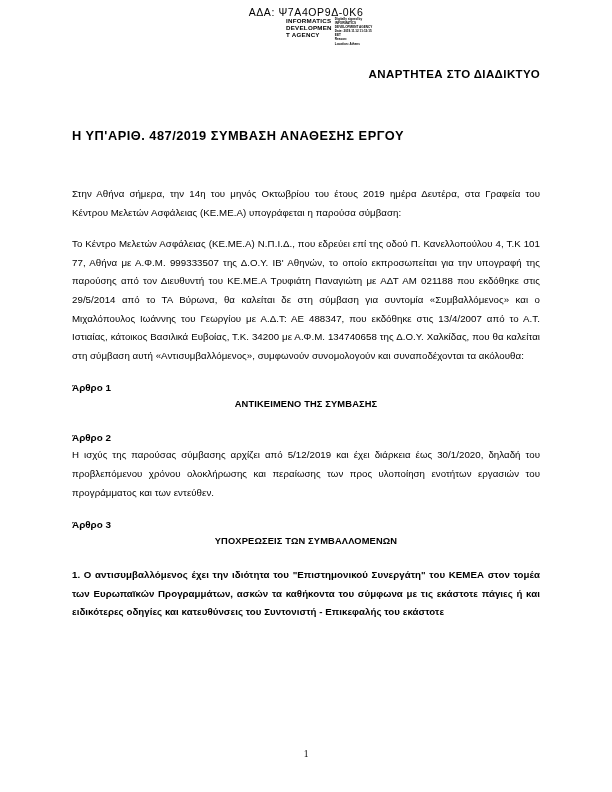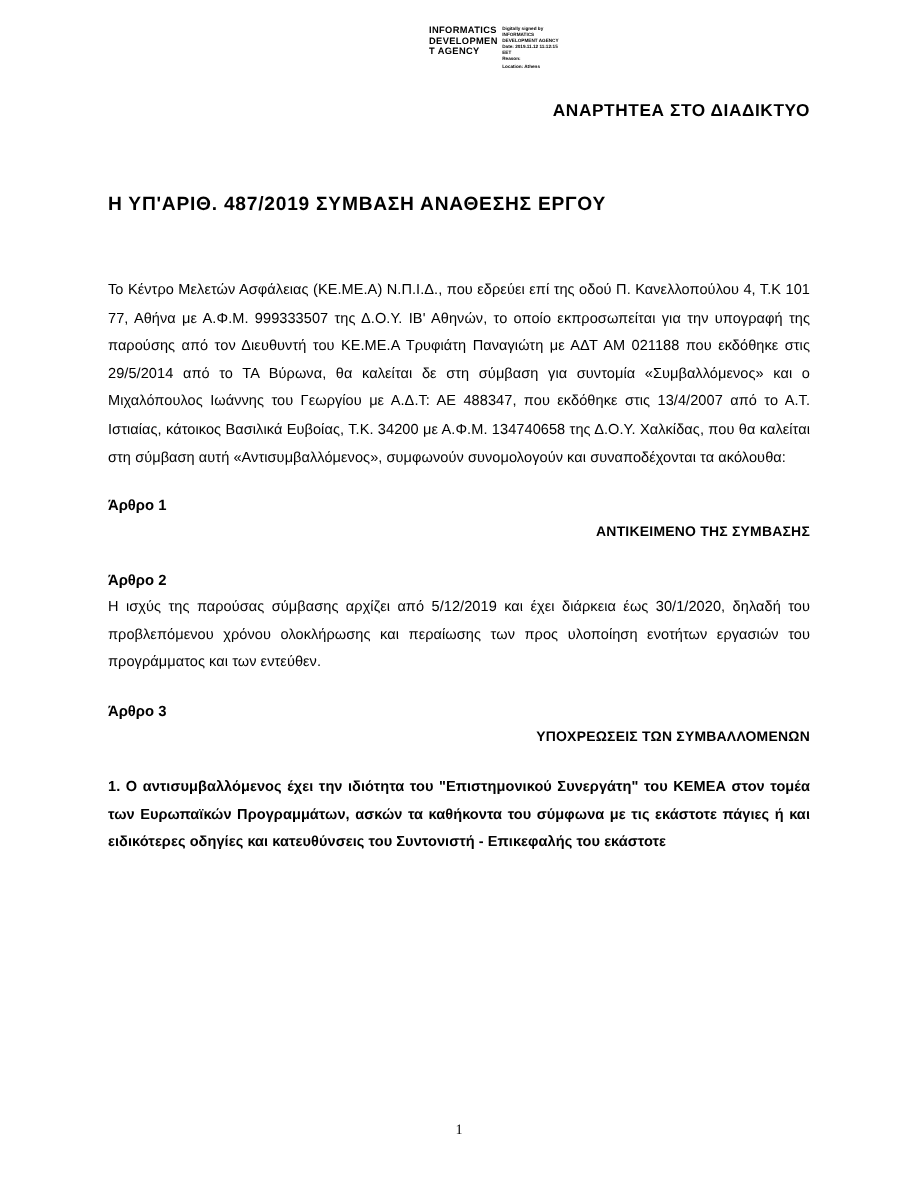--- a/index.html
+++ b/index.html
@@ -88,21 +88,21 @@
     margin: 0 0 13px 0;
     letter-spacing: 0.05px;
   }
   .art-head {
     font-size: 9.9px;
     font-weight: 700;
     margin: 14px 0 0 0;
     line-height: 17px;
   }
   .art-sub {
-    text-align: right;
+    text-align: center;
     font-size: 9.3px;
     font-weight: 700;
     margin: 0 0 16px 0;
     line-height: 17px;
     letter-spacing: 0.15px;
   }
   .para.numbered {
     text-indent: 0;
     font-weight: bold;
   }
@@ -114,20 +114,21 @@
     text-align: center;
     font-size: 9.5px;
     font-family: "Liberation Serif", serif;
   }
 </style>
 </head>
 <body>
 
 <div class="page">
 
+  <div class="ada-code">ΑΔΑ: Ψ7Α4ΟΡ9Δ-0Κ6</div>
 
   <div class="sig-block">
     <div class="sig-logo">
       <span>INFORMATICS</span>
       <span>DEVELOPMEN</span>
       <span>T AGENCY</span>
     </div>
     <div class="sig-text">
       <span>Digitally signed by</span>
       <span>INFORMATICS</span>
@@ -138,20 +139,21 @@
       <span>Location: Athens</span>
     </div>
   </div>
 
   <div class="doc">
 
     <div class="notice">ΑΝΑΡΤΗΤΕΑ ΣΤΟ ΔΙΑΔΙΚΤΥΟ</div>
 
     <div class="doc-title">Η ΥΠ'ΑΡΙΘ. 487/2019 ΣΥΜΒΑΣΗ ΑΝΑΘΕΣΗΣ ΕΡΓΟΥ</div>
 
+    <p class="para">Στην Αθήνα σήμερα, την 14η του μηνός Οκτωβρίου του έτους 2019 ημέρα Δευτέρα, στα Γραφεία του Κέντρου Μελετών Ασφάλειας (ΚΕ.ΜΕ.Α) υπογράφεται η παρούσα σύμβαση:</p>
 
     <p class="para">Το Κέντρο Μελετών Ασφάλειας (ΚΕ.ΜΕ.Α) Ν.Π.Ι.Δ., που εδρεύει επί της οδού Π. Κανελλοπούλου 4, Τ.Κ 101 77, Αθήνα με Α.Φ.Μ. 999333507 της Δ.Ο.Υ. ΙΒ' Αθηνών, το οποίο εκπροσωπείται για την υπογραφή της παρούσης από τον Διευθυντή του ΚΕ.ΜΕ.Α Τρυφιάτη Παναγιώτη με ΑΔΤ ΑΜ 021188 που εκδόθηκε στις 29/5/2014 από το ΤΑ Βύρωνα, θα καλείται δε στη σύμβαση για συντομία «Συμβαλλόμενος» και ο Μιχαλόπουλος Ιωάννης του Γεωργίου με Α.Δ.Τ: ΑΕ 488347, που εκδόθηκε στις 13/4/2007 από το Α.Τ. Ιστιαίας, κάτοικος Βασιλικά Ευβοίας, Τ.Κ. 34200 με Α.Φ.Μ. 134740658 της Δ.Ο.Υ. Χαλκίδας, που θα καλείται στη σύμβαση αυτή «Αντισυμβαλλόμενος», συμφωνούν συνομολογούν και συναποδέχονται τα ακόλουθα:</p>
 
     <div class="art-head">Άρθρο 1</div>
     <div class="art-sub">ΑΝΤΙΚΕΙΜΕΝΟ ΤΗΣ ΣΥΜΒΑΣΗΣ</div>
 
     <div class="art-head">Άρθρο 2</div>
     <p class="para">Η ισχύς της παρούσας σύμβασης αρχίζει από 5/12/2019 και έχει διάρκεια έως 30/1/2020, δηλαδή του προβλεπόμενου χρόνου ολοκλήρωσης και περαίωσης των προς υλοποίηση ενοτήτων εργασιών του προγράμματος και των εντεύθεν.</p>
 
     <div class="art-head">Άρθρο 3</div>

